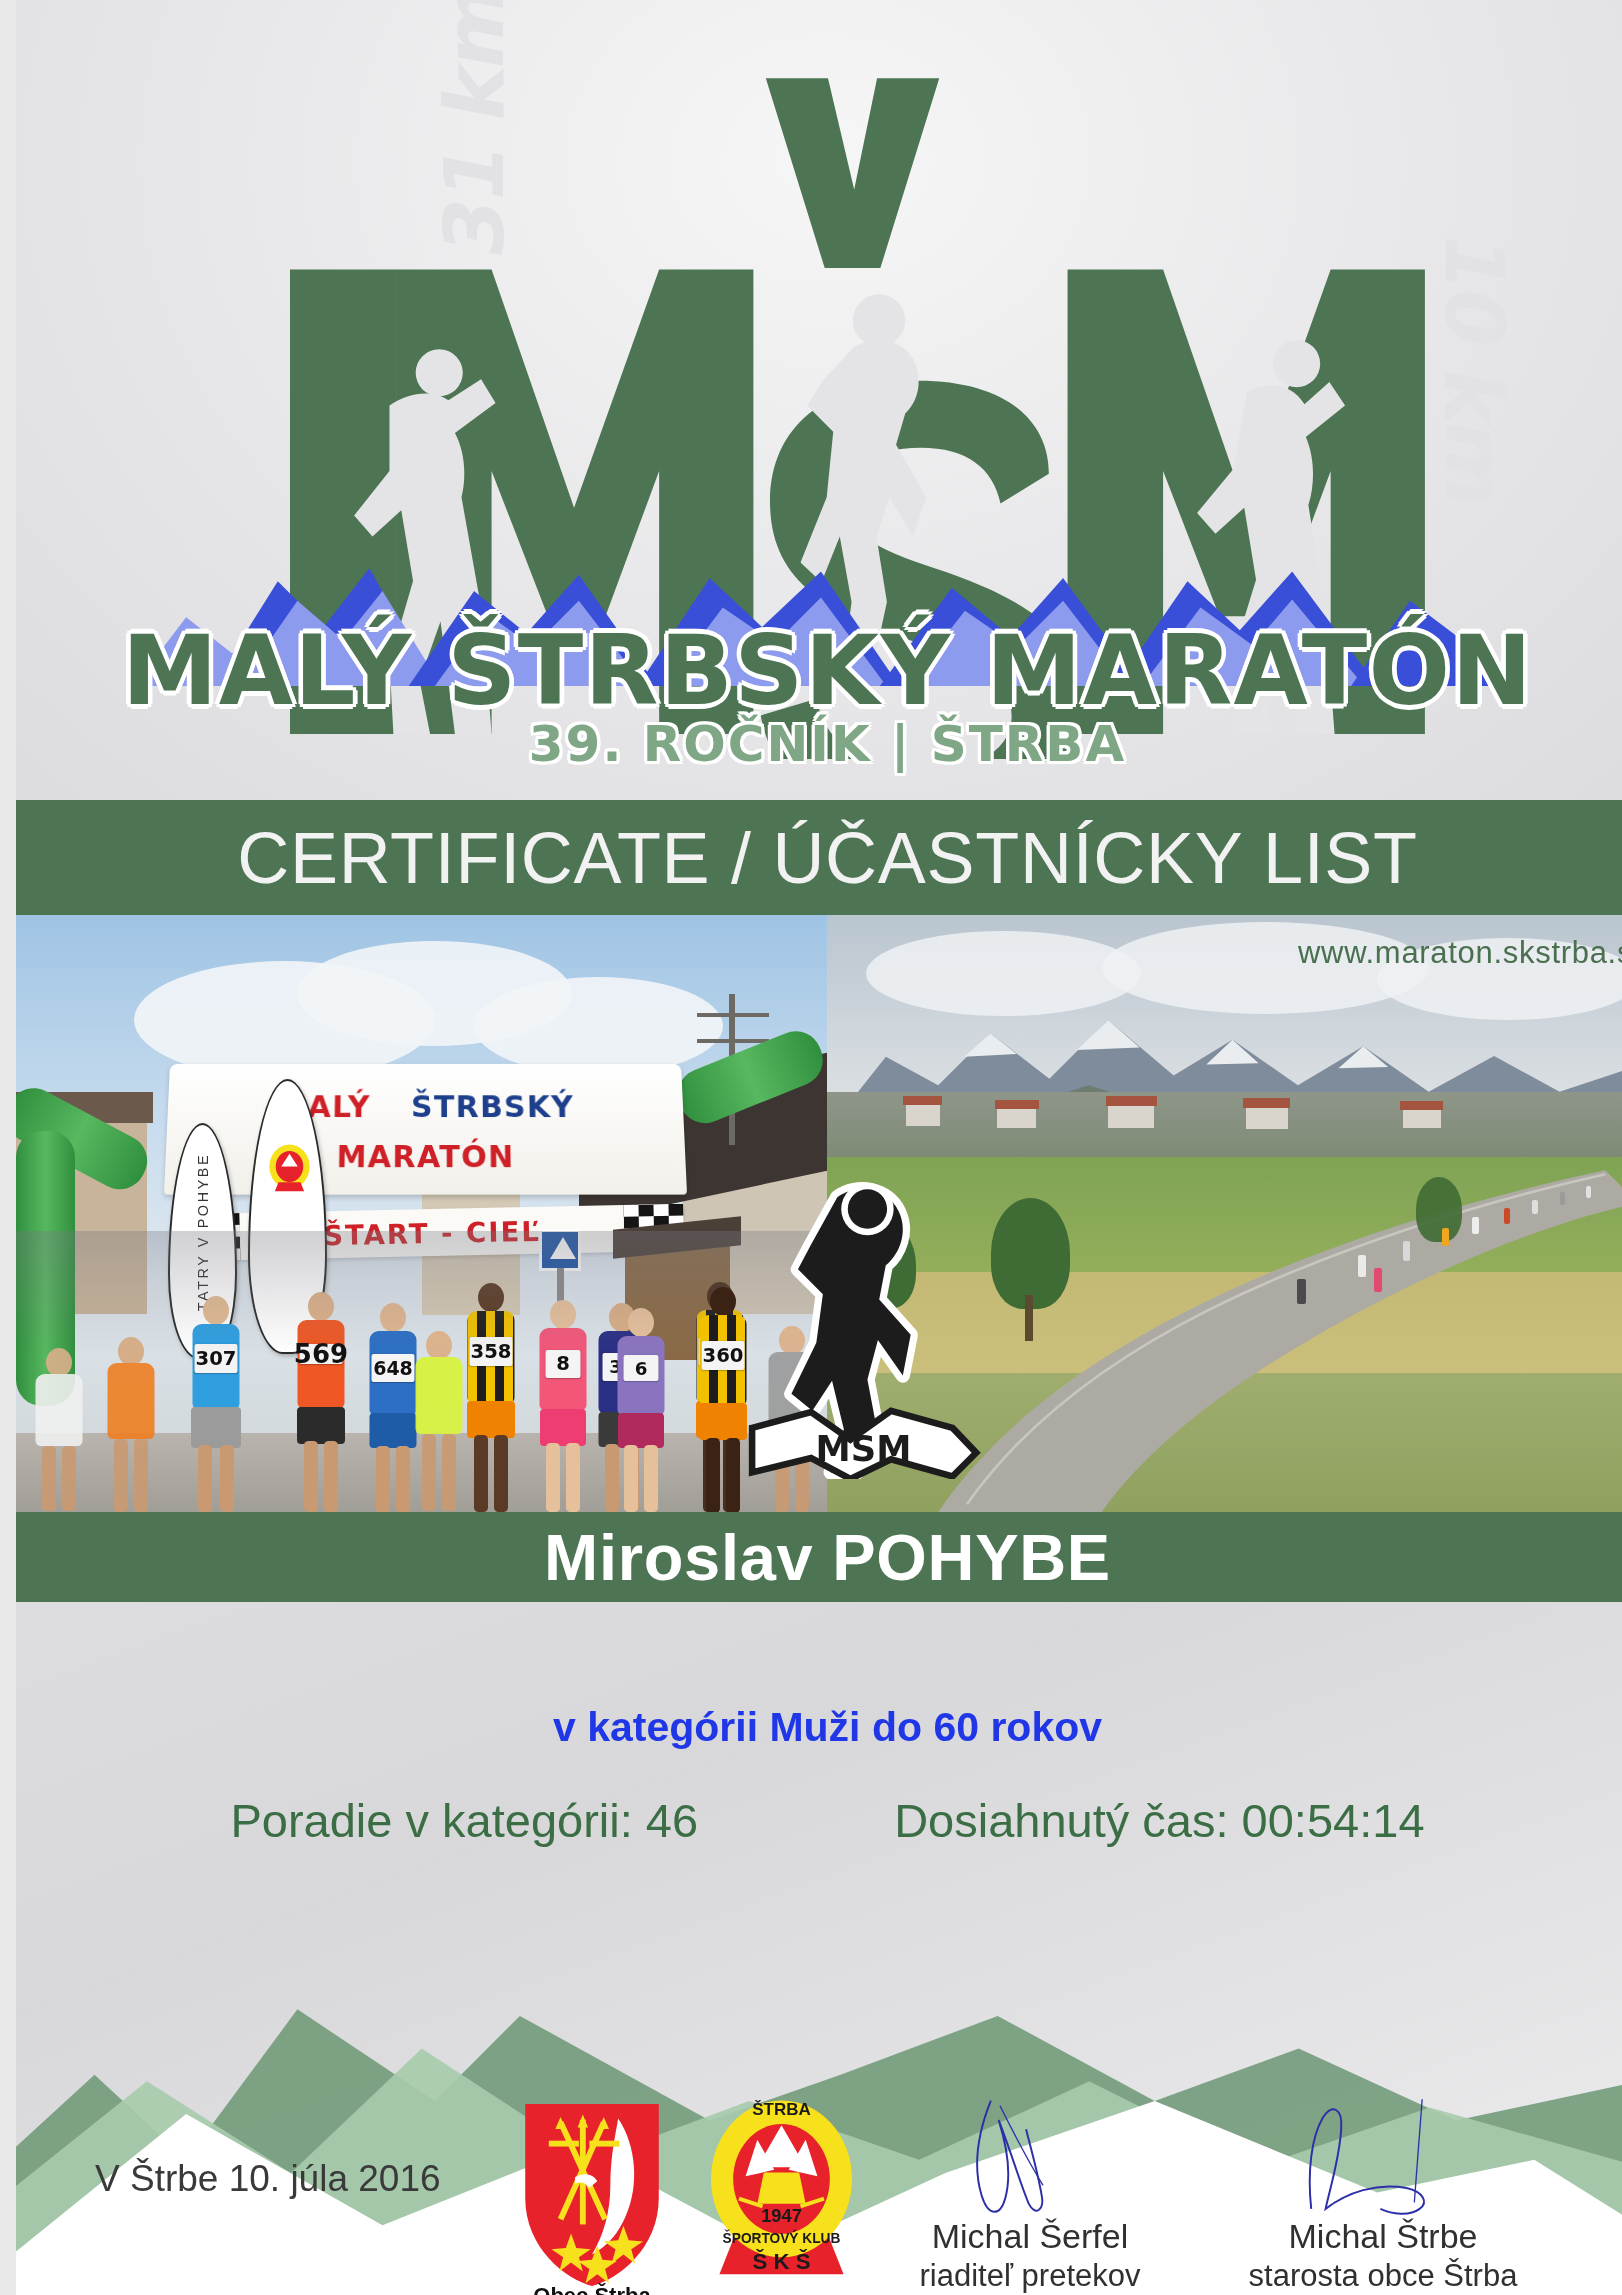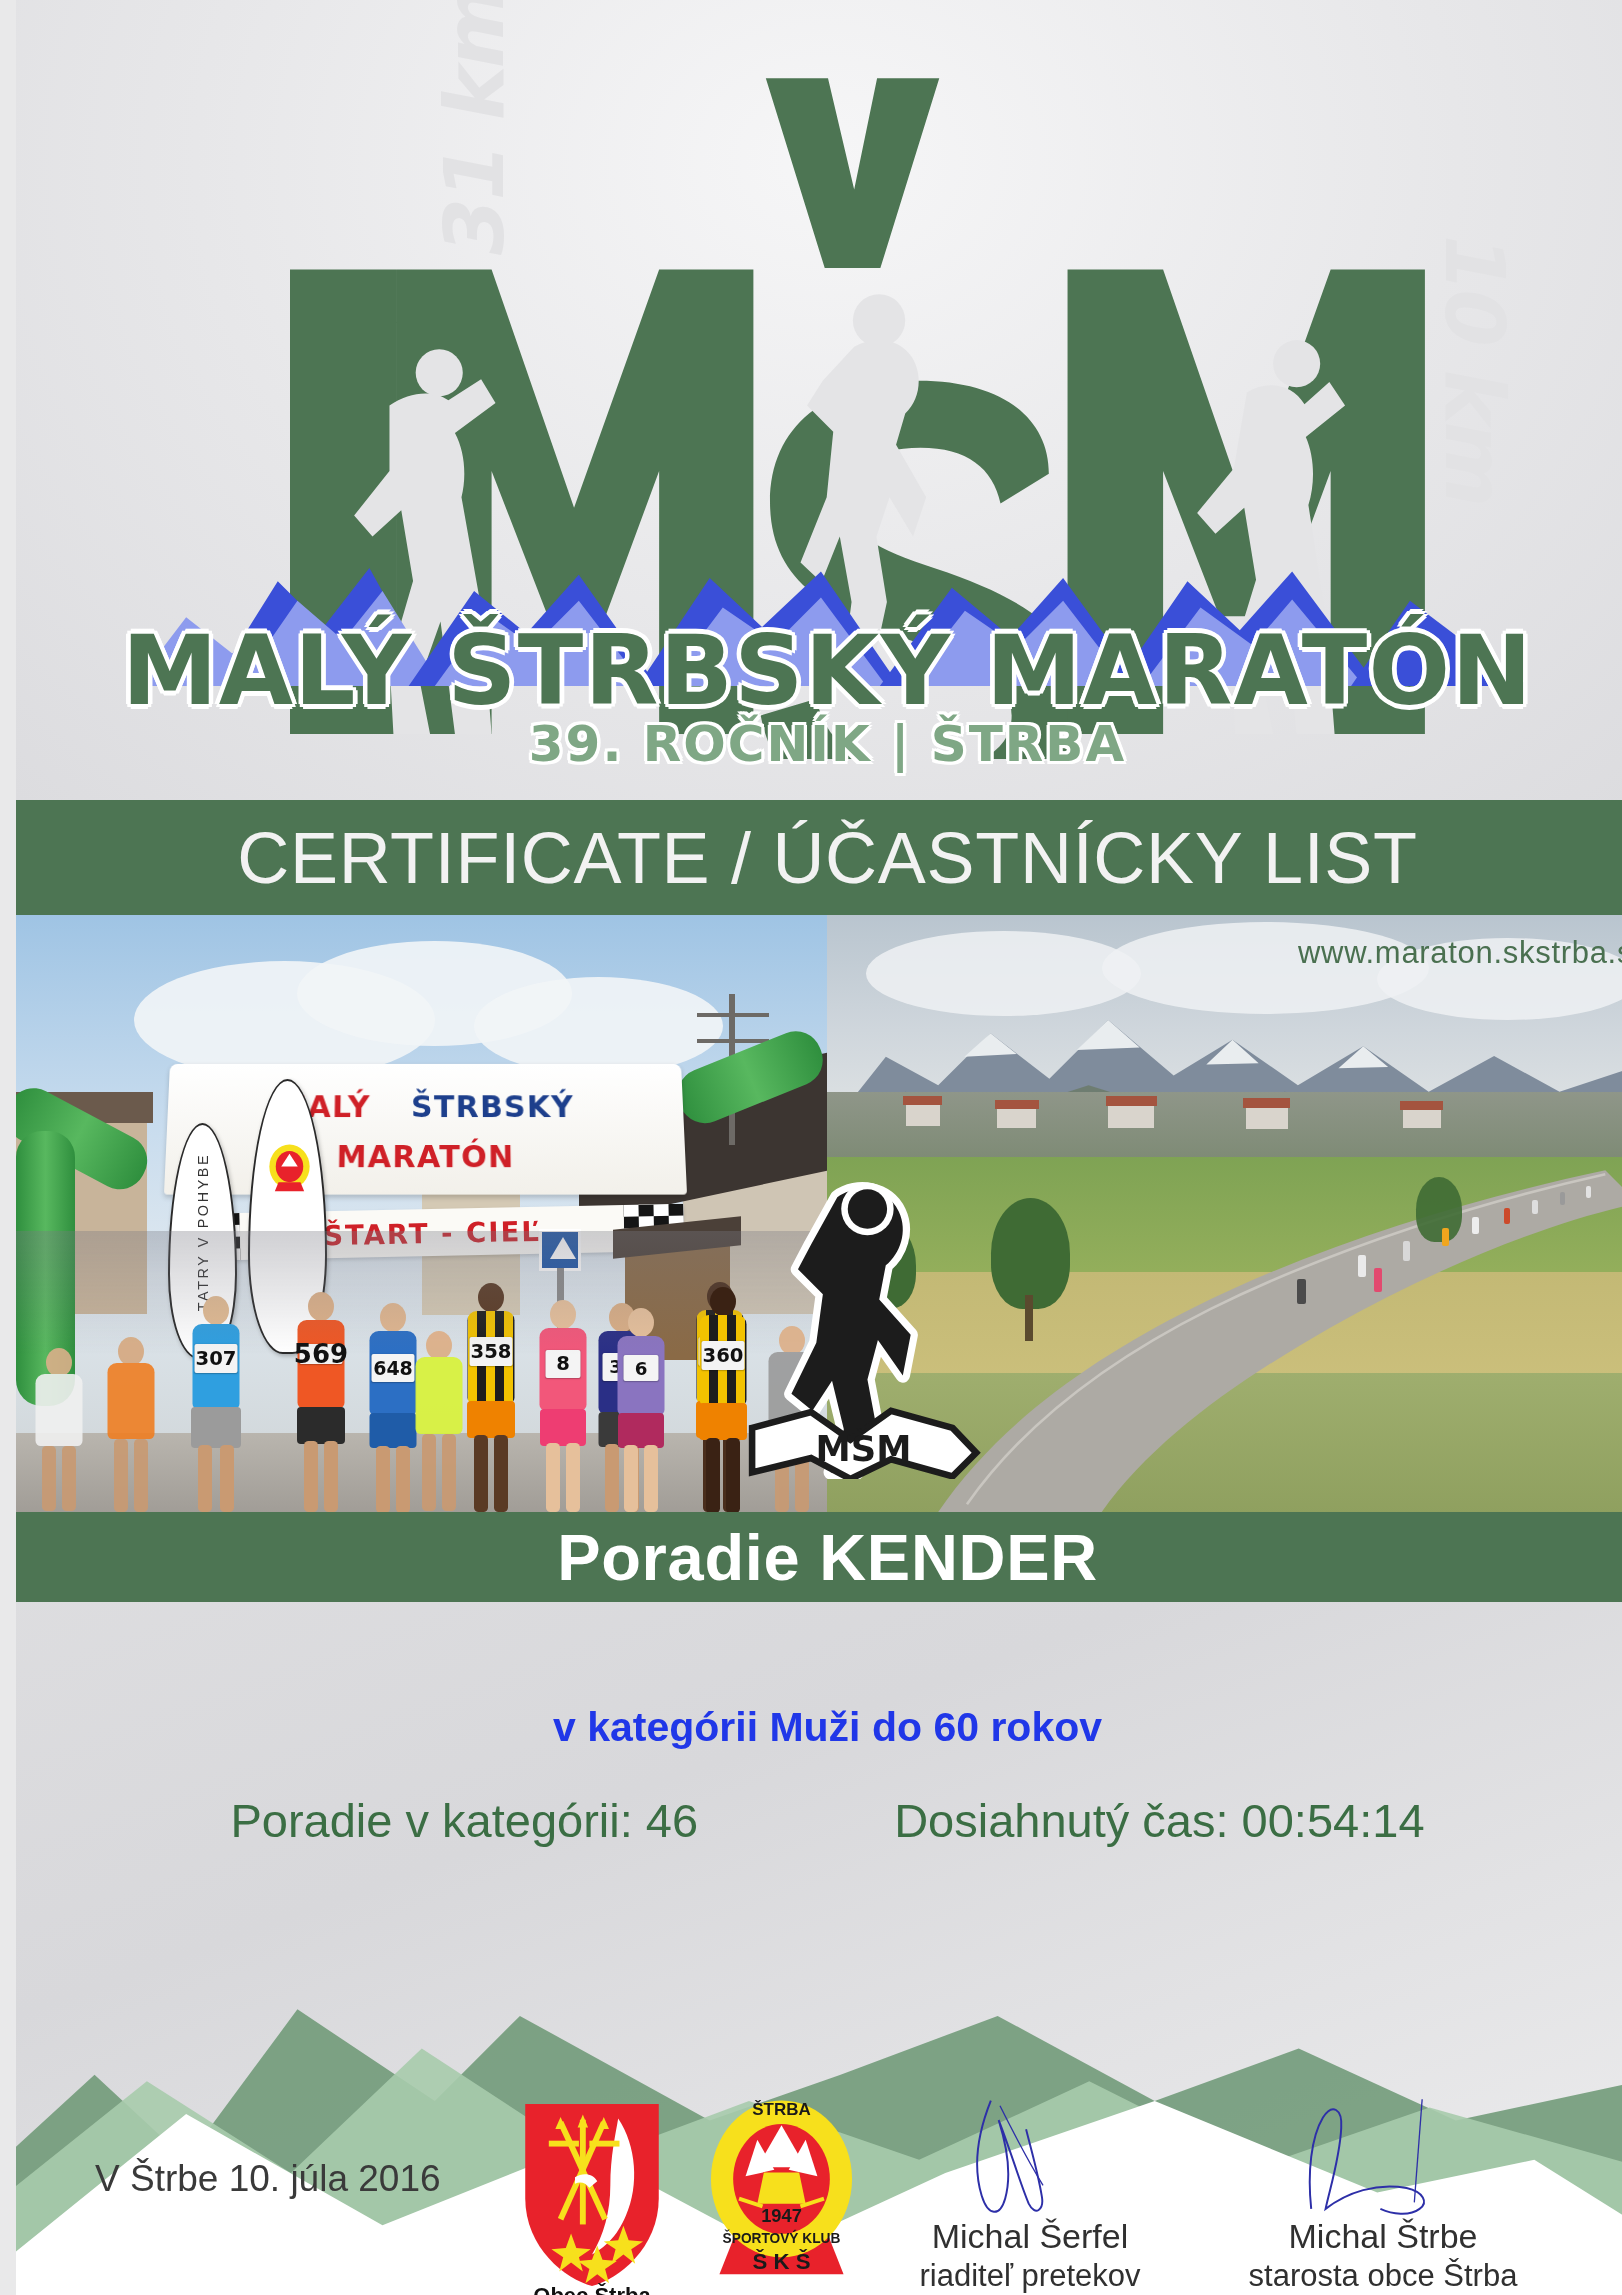--- a/index.html
+++ b/index.html
@@ -535,21 +535,21 @@
              L90,150 L110,112 Z" fill="#1c1c1c"></path>
     <circle cx="196" cy="58" r="40" fill="#ffffff"></circle>
     <circle cx="196" cy="58" r="30" fill="#1c1c1c"></circle>
     <g>
       <path d="M20,392 L110,368 L170,410 L232,366 L326,392 L362,430 L326,466 L232,440 L170,470 L110,438 L20,460 Z" fill="#ffffff" stroke="#1c1c1c" stroke-width="10"></path>
       <text x="190" y="442" font-family="DejaVu Sans, sans-serif" font-size="54" font-weight="900" text-anchor="middle" fill="#1c1c1c">MŠM</text>
     </g>
   </svg>
 
   <div class="name-banner">
-    <div class="name-text">Poradie KENDER</div>
+    <div class="name-text">Miroslav POHYBE</div>
   </div>
 
   <div class="body-area">
     <div class="desc desc2">v kategórii Muži do 60 rokov</div>
     <div class="result-row">
       <div class="result-item">Poradie v kategórii: 46</div>
       <div class="result-item">Dosiahnutý čas: 00:54:14</div>
     </div>
   </div>
 

